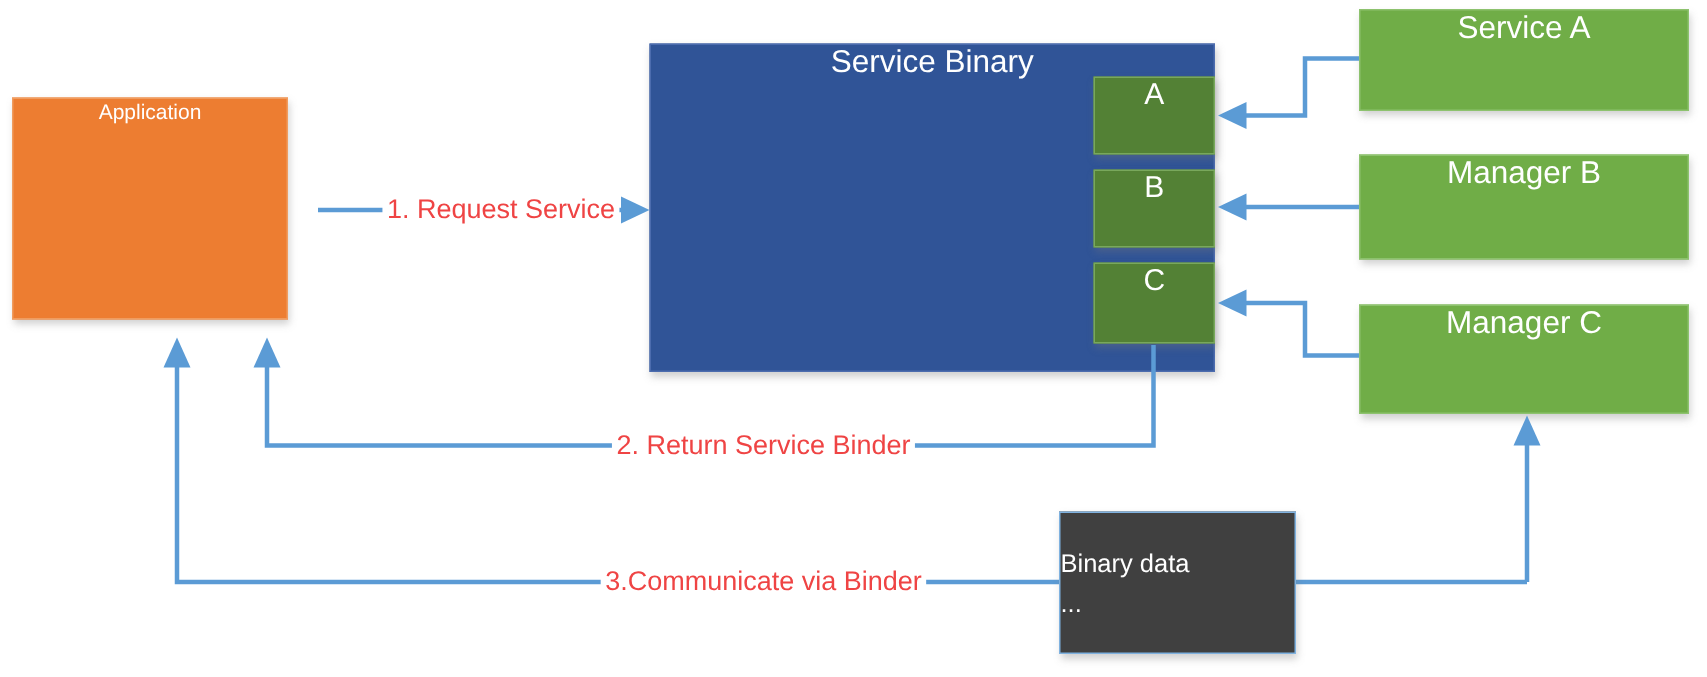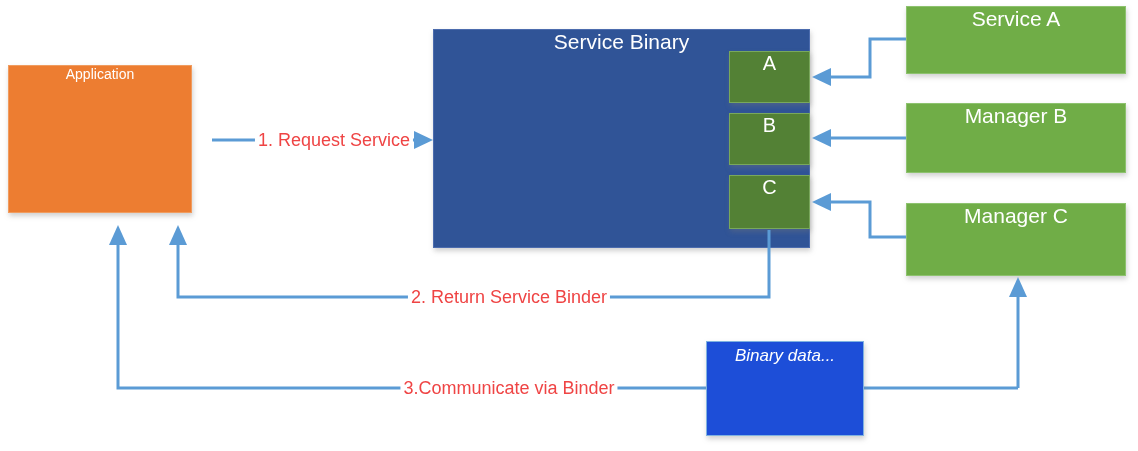--- a/index.html
+++ b/index.html
@@ -29,22 +29,22 @@
   .slot-b{left:729px;top:113px;}
   .slot-c{left:729px;top:175px;height:54px;}
   .svc{
     width:220px;background:#70AD47;border:1px solid #8DC26E;font-size:21px;z-index:1;
   }
   .svc-a{left:906px;top:6px;height:68px;}
   .svc-b{left:906px;top:103px;height:70px;}
   .svc-c{left:906px;top:203px;height:73px;}
   .payload{
     left:706px;top:341px;width:158px;height:95px;
-    background:#1d4ed8;border:1px solid #7FB2E0;font-size:17px;line-height:27px;
-    flex-direction:row;z-index:6;font-style:italic;
+    background:#404040;border:1px solid #7FB2E0;font-size:17px;line-height:27px;
+    flex-direction:column;z-index:6;
   }
   .wires{
     position:absolute;left:0;top:0;width:1138px;height:451px;
     z-index:5;pointer-events:none;
   }
   .edge-label{
     position:absolute;transform:translate(-50%,-50%);
     background:#ffffff;color:#ef4444;font-size:18px;white-space:nowrap;
     padding:0 3px;z-index:7;
   }

